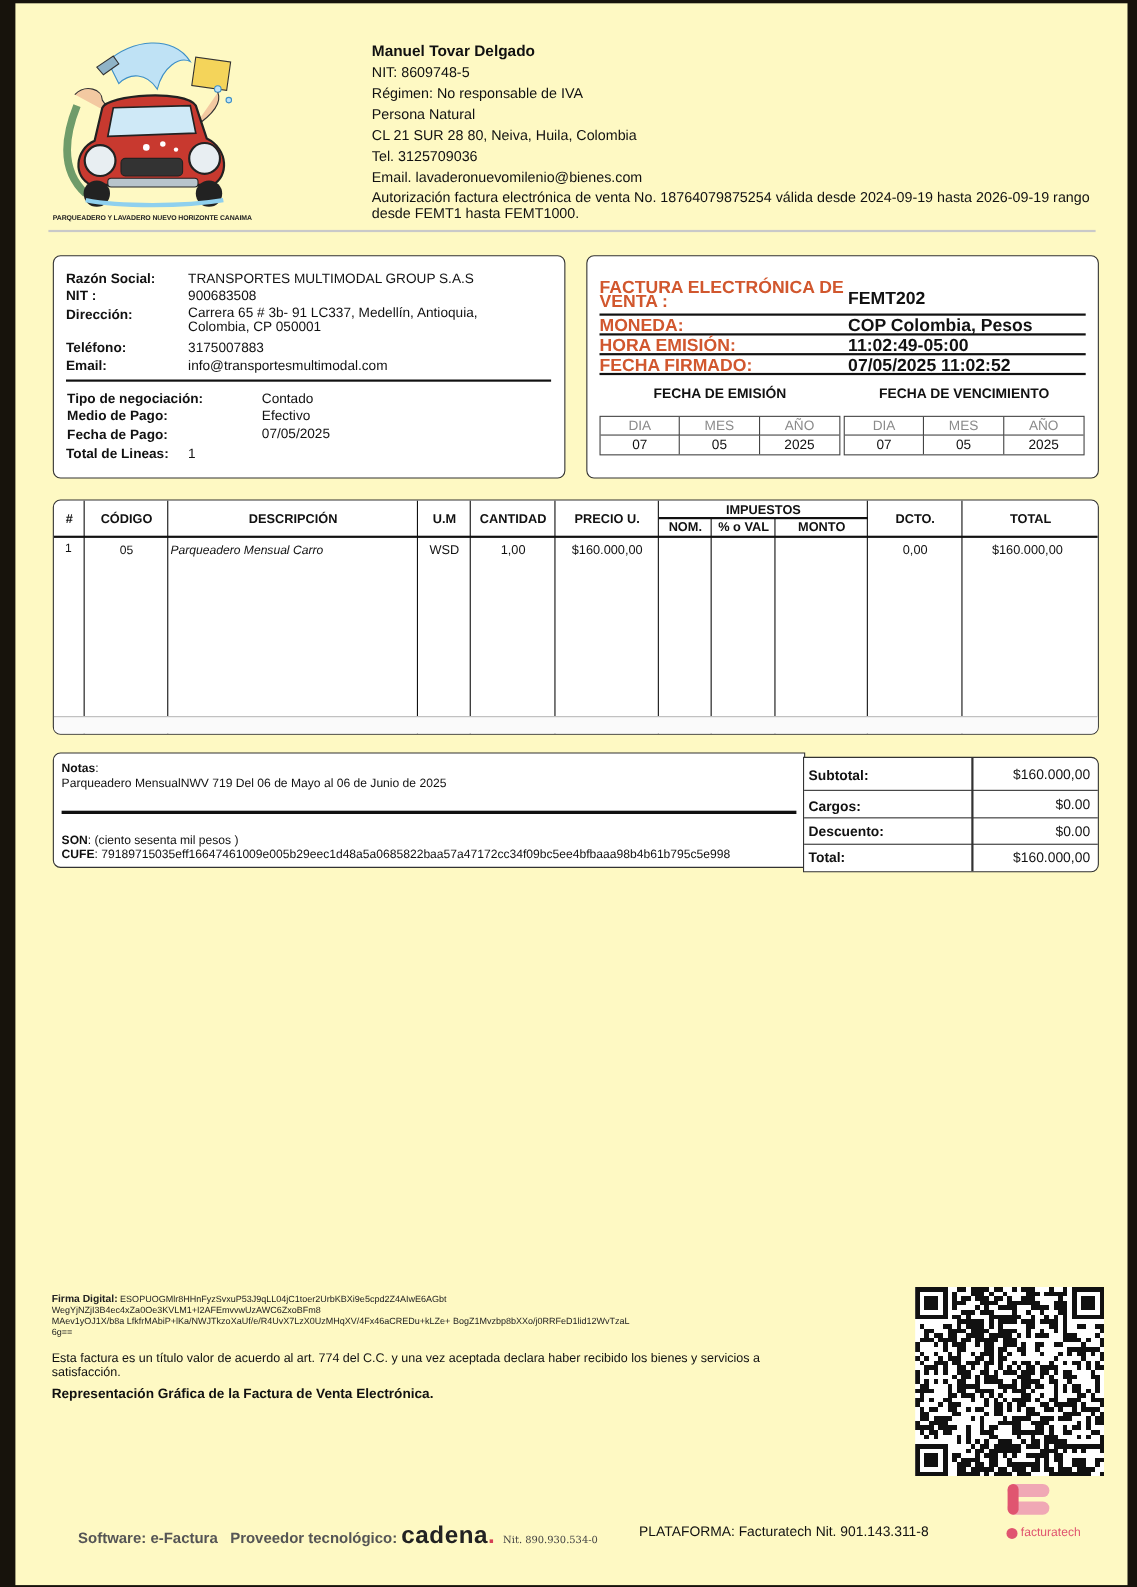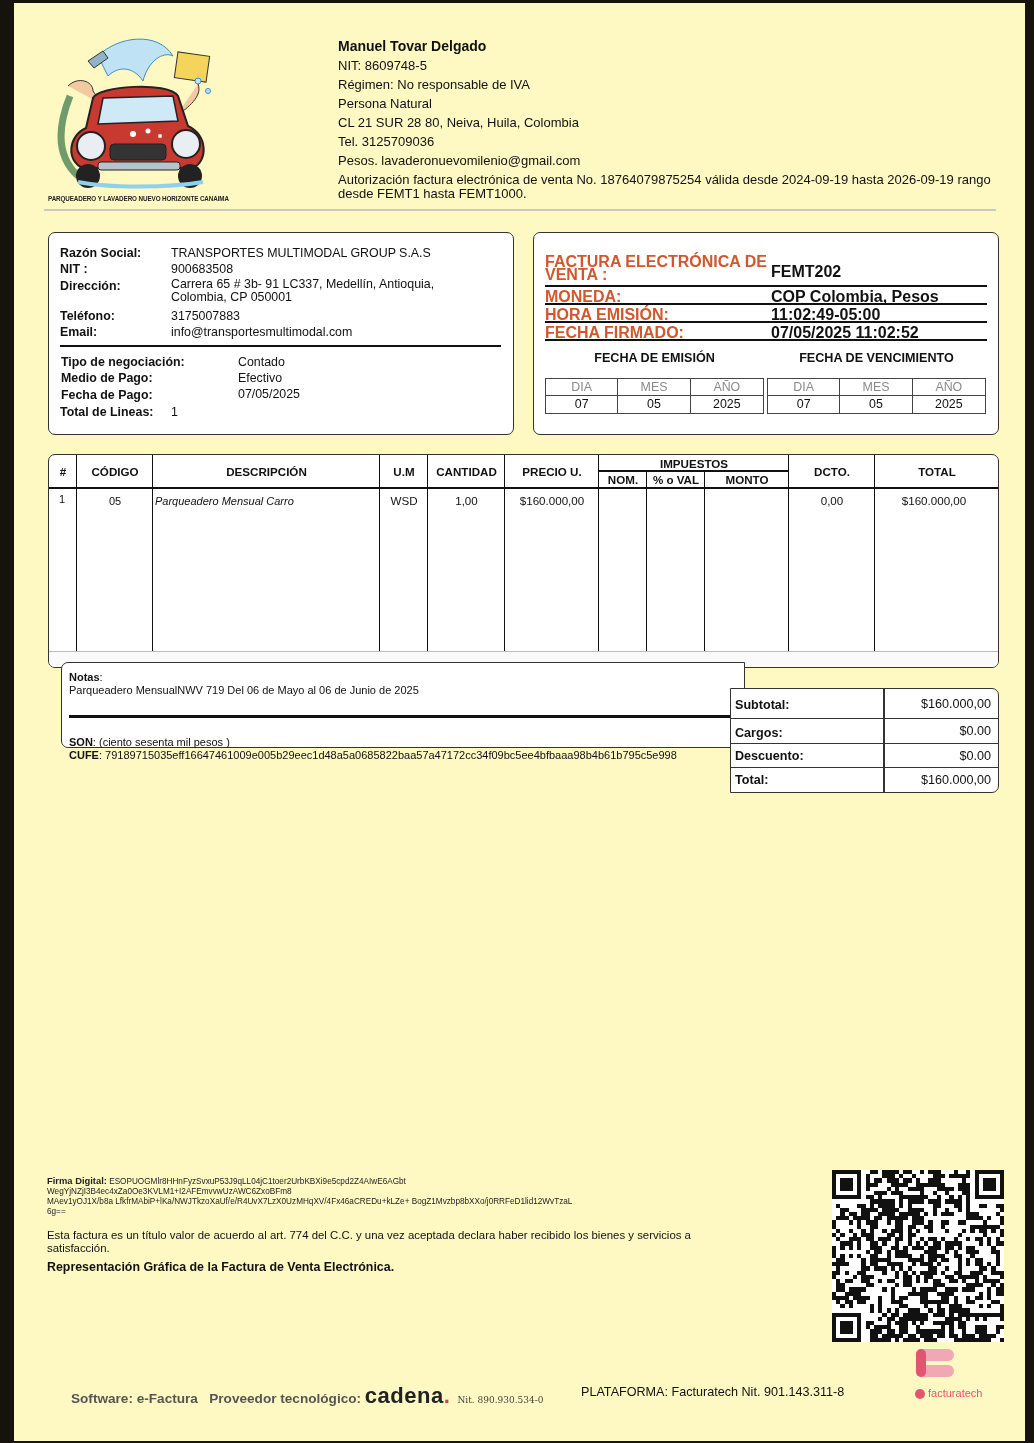--- a/index.html
+++ b/index.html
@@ -36,21 +36,21 @@
 
   
   .items { left: 34px; top: 451px; width: 951px; height: 214px; overflow: hidden; }
   .col { position: absolute; top: 0; bottom: 0; border-right: 1.5px solid #111; }
   .th { position: absolute; font-size: 11.6px; font-weight: bold; text-align: center; }
   .td { position: absolute; font-size: 11px; }
   .head-line { position: absolute; left: 0; width: 100%; top: 32px; height: 2px; background: #111; }
   .bottom-strip { position: absolute; left: 0; right: 0; bottom: 0; height: 16px; border-top: 1px solid #bbb; background: #fafafa; }
 
   
-  .notes { left: 34px; top: 659px; width: 684px; height: 86px; border-top-right-radius: 0; border-bottom-right-radius: 0; margin-left: 13px; }
+  .notes { left: 34px; top: 681px; width: 684px; height: 105px; border-top-right-radius: 0; border-bottom-right-radius: 0; }
   .notes .lbl { font-weight: bold; }
   .notes-text { position: absolute; left: 7px; font-size: 11px; line-height: 13px; white-space: nowrap; }
   .notes-sep { position: absolute; left: 7px; top: 52px; width: 668px; height: 3px; background: #111; }
   .totals { left: 716px; top: 685px; width: 269px; height: 105px; border-top-left-radius: 0; border-bottom-left-radius: 0; }
   .t-row { position: absolute; left: 0; width: 100%; border-bottom: 1.5px solid #333; font-size: 12.6px; }
   .t-row:last-child { border-bottom: none; }
   .t-row .k { position: absolute; left: 4px; font-weight: bold; }
   .t-row .v { position: absolute; right: 7px; }
   .t-divider { position: absolute; top: 0; bottom: 0; left: 152px; width: 1.5px; background: #333; }
 
@@ -104,21 +104,21 @@
     <div class="logo-caption">PARQUEADERO Y LAVADERO NUEVO HORIZONTE CANAIMA</div>
   </div>
 
   <div class="abs issuer">
     <div class="name">Manuel Tovar Delgado</div>
     <div>NIT: 8609748-5</div>
     <div>Régimen: No responsable de IVA</div>
     <div>Persona Natural</div>
     <div>CL 21 SUR 28 80, Neiva, Huila, Colombia</div>
     <div>Tel. 3125709036</div>
-    <div>Pesos. lavaderonuevomilenio@gmail.com</div>
+    <div>Email. lavaderonuevomilenio@bienes.com</div>
     <div class="auth">Autorización factura electrónica de venta No. 18764079875254 válida desde 2024-09-19 hasta 2026-09-19 rango desde FEMT1 hasta FEMT1000.</div>
   </div>
   <div class="abs hr-top"></div>
 
   <div class="abs box client">
     <div class="kv" style="left:11px;top:12px;width:440px;">
       <span class="k">Razón Social:</span>
       <span class="v" style="left:111px">TRANSPORTES MULTIMODAL GROUP S.A.S</span>
     </div>
     <div class="kv" style="left:11px;top:28px;width:440px;">

